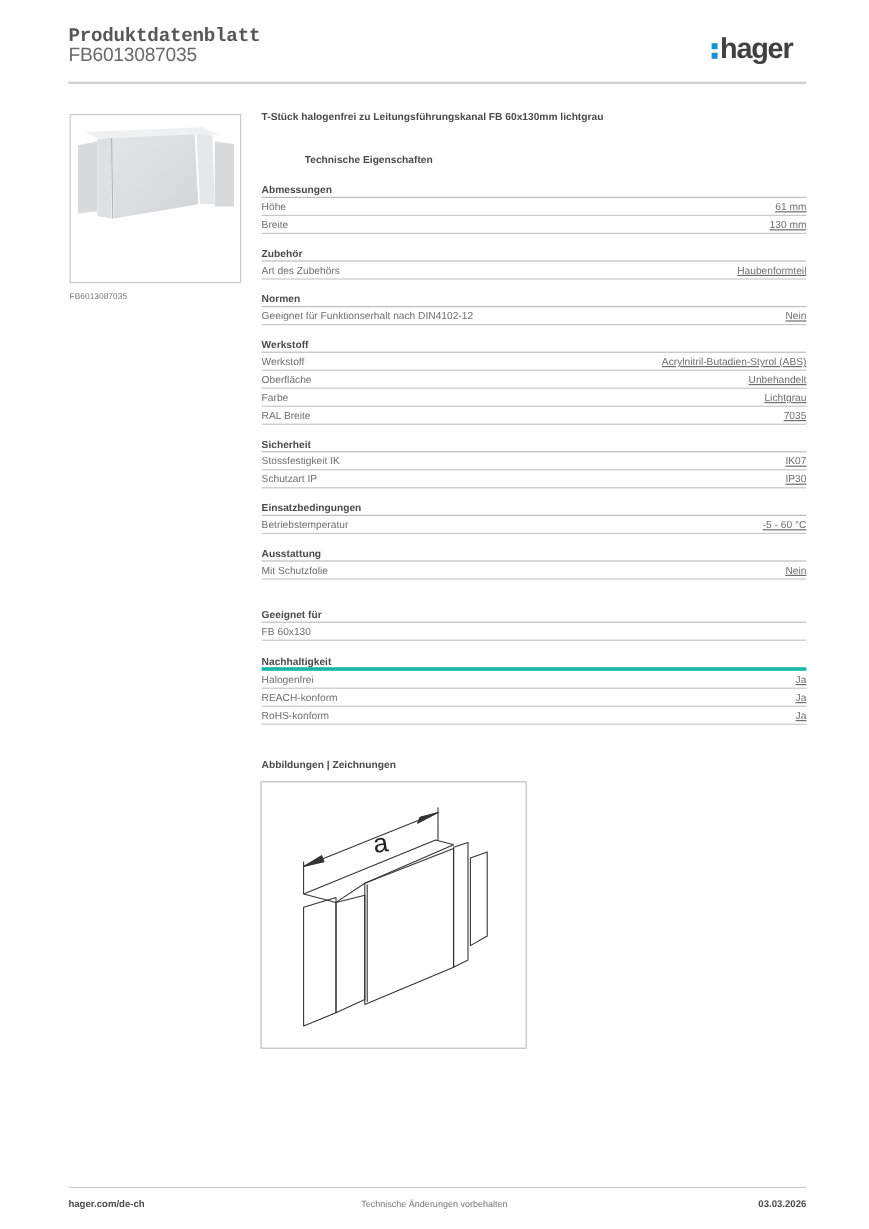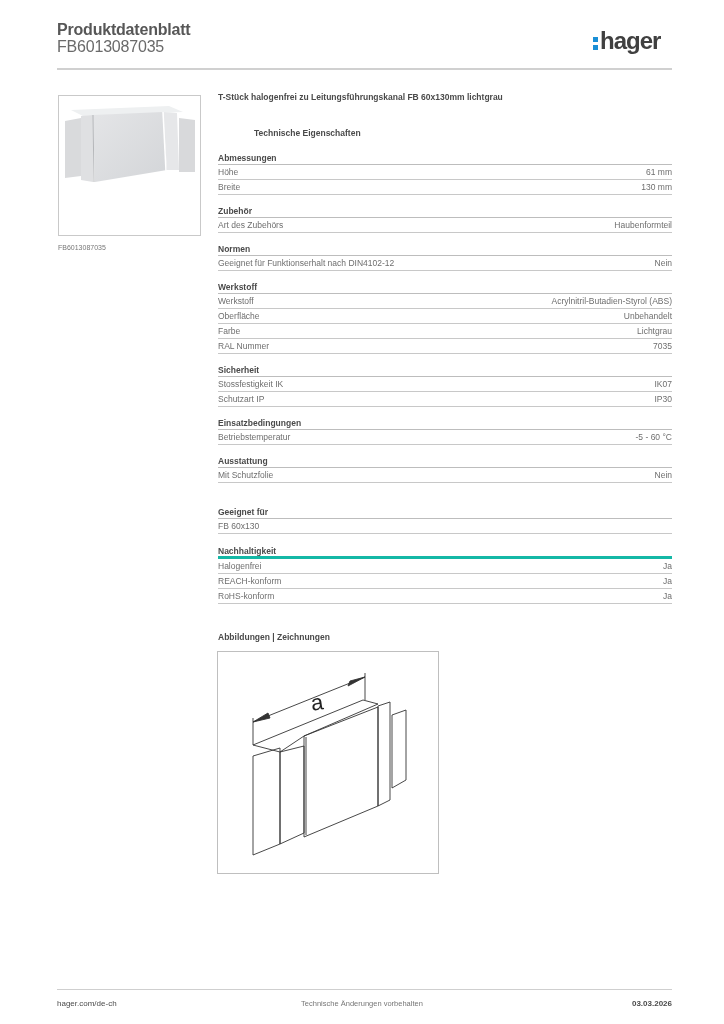--- a/index.html
+++ b/index.html
@@ -1,44 +1,44 @@
 <!DOCTYPE html>
 <html><head>
 <meta charset="utf-8">
 <style>
   * { box-sizing: border-box; margin: 0; padding: 0; }
   html, body { width: 724px; height: 1024px; background: #ffffff; overflow: hidden; }
   body { position: relative; font-family: "Liberation Sans", sans-serif; color: #555; }
 
-  .hdr-title { position: absolute; left: 57px; top: 21px; font-size: 16px; font-weight: bold; color: #575757; letter-spacing: -0.2px; }
+  .hdr-title { position: absolute; left: 57px; top: 21px; font-size: 16px; font-weight: bold; color: #575757; letter-spacing: -0.2px; font-family: Liberation Mono, monospace; }
   .hdr-code { position: absolute; left: 57px; top: 38px; font-size: 16px; color: #6a6a6a; letter-spacing: -0.2px; }
   .hdr-rule { position: absolute; left: 57px; top: 68px; width: 615px; height: 2px; background: #d0d0d0; }
   .logo { position: absolute; left: 593px; top: 27px; font-size: 24px; font-weight: bold; color: #404040; letter-spacing: -1px; font-family: "Liberation Sans", sans-serif; }
   .logo .dots { display: inline-block; width: 5px; height: 16px; position: relative; margin-right: 2px; vertical-align: -1px; }
   .logo .dots i { position: absolute; left: 0; width: 5px; height: 5px; background: #1a8fd6; }
   .logo .dots i:nth-child(1) { top: 3px; }
   .logo .dots i:nth-child(2) { top: 11px; }
 
   .photo { position: absolute; left: 58px; top: 95px; width: 143px; height: 141px; border: 1px solid #c9c9c9; background: #fff; }
   .photo-caption { position: absolute; left: 58px; top: 244px; font-size: 7px; color: #777; }
 
   .content { position: absolute; left: 218px; top: 92px; width: 454px; }
   .product-desc { font-size: 8.5px; font-weight: bold; color: #4a4a4a; height: 36px; }
   .section-title { font-size: 8.5px; font-weight: bold; color: #4a4a4a; height: 23px; margin-left: 36px; }
   .group { margin-bottom: 9px; }
   .group-title { font-size: 8.5px; font-weight: bold; color: #4a4a4a; height: 14px; line-height: 14px; border-bottom: 1px solid #bdbdbd; }
   .row { display: flex; justify-content: space-between; font-size: 8.5px; color: #6e6e6e; height: 15px; line-height: 14px; border-bottom: 1px solid #c8c8c8; }
-  .row .v { text-align: right; }
+  .row .v { text-align: right; text-decoration: underline; }
   .spacer { height: 13px; }
 
   .figures-title { position: absolute; left: 218px; top: 632px; font-size: 8.5px; font-weight: bold; color: #4a4a4a; }
   .drawing { position: absolute; left: 217px; top: 651px; width: 222px; height: 223px; border: 1px solid #bfbfbf; background: #fff; }
 
   .ftr-rule { position: absolute; left: 57px; top: 989px; width: 615px; height: 1px; background: #cfcfcf; }
-  .ftr-left { position: absolute; left: 57px; top: 999px; font-size: 8px; font-weight: normal; color: #4a4a4a; }
+  .ftr-left { position: absolute; left: 57px; top: 999px; font-size: 8px; font-weight: bold; color: #4a4a4a; }
   .ftr-center { position: absolute; left: 0; width: 724px; text-align: center; top: 999px; font-size: 7.5px; color: #777; }
   .ftr-right { position: absolute; right: 52px; top: 999px; font-size: 8px; font-weight: bold; color: #4a4a4a; }
 </style>
 </head>
 <body>
 
 <div class="hdr-title">Produktdatenblatt</div>
 <div class="hdr-code">FB6013087035</div>
 <div class="logo">
   <span class="dots"><i></i><i></i></span><span>hager</span>
@@ -111,21 +111,21 @@
       </div>
     <div class="row">
         <span>Oberfläche</span>
         <span class="v">Unbehandelt</span>
       </div>
     <div class="row">
         <span>Farbe</span>
         <span class="v">Lichtgrau</span>
       </div>
     <div class="row">
-        <span>RAL Nummer</span>
+        <span>RAL Breite</span>
         <span class="v">7035</span>
       </div>
   </div>
 
   <div class="group">
     <div class="group-title">Sicherheit</div>
     <div class="row">
         <span>Stossfestigkeit IK</span>
         <span class="v">IK07</span>
       </div>

